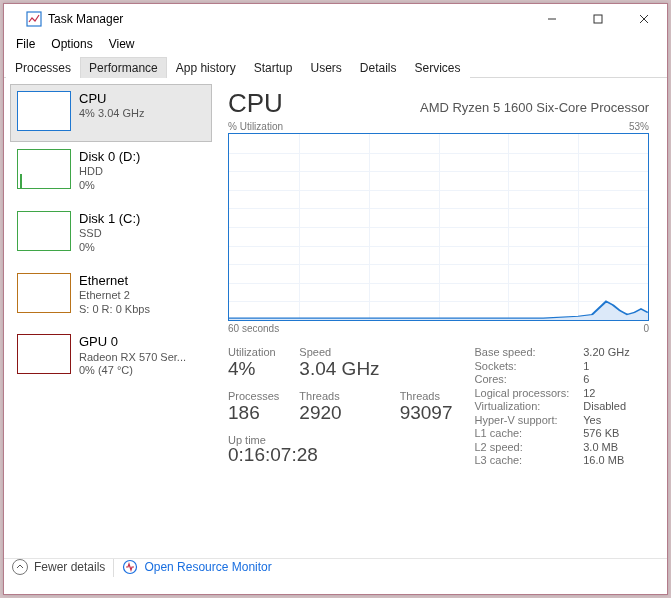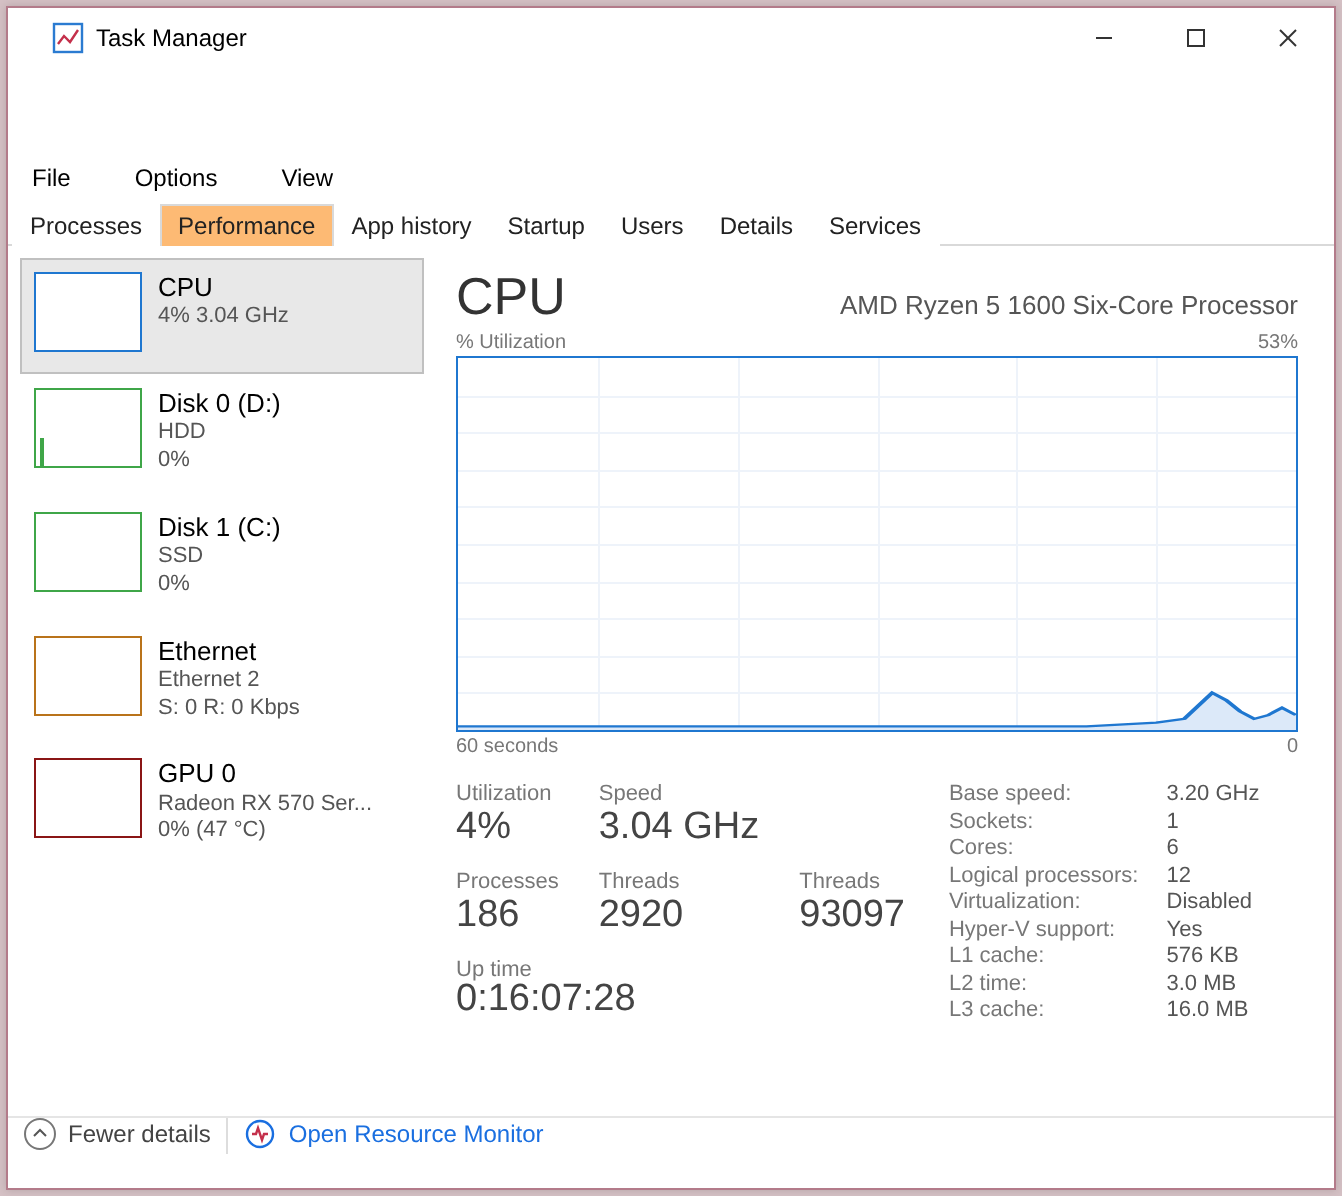--- a/index.html
+++ b/index.html
@@ -11,26 +11,26 @@
     display:flex; flex-direction:column;
   }
   
   .titlebar { height:30px; display:flex; align-items:center; padding-left:22px; }
   .titlebar .ticon { width:16px; height:16px; margin-right:6px; }
   .titlebar .title { font-size:12px; color:#000; flex:0 0 auto; }
   .titlebar .spacer { flex:1; }
   .winbtn { width:46px; height:30px; display:flex; align-items:center; justify-content:center; color:#333; }
   .winbtn svg { display:block; }
   
-  .menubar { height:20px; display:flex; align-items:center; padding:0 4px; gap:16px;margin-top:45px; }
+  .menubar { height:20px; display:flex; align-items:center; padding:0 4px; gap:0; }
   .menubar .mitem { font-size:12px; color:#000; padding:2px 8px; }
   
   .tabstrip { height:22px; display:flex; align-items:flex-end; border-bottom:1px solid #d9d9d9; padding-left:2px; margin-top:2px; position:relative; }
   .tab { font-size:12px; color:#222; padding:3px 8px 3px 8px; border:1px solid transparent; border-bottom:none; position:relative; top:1px; background:#fff; }
-  .tab.active { border-color:#d9d9d9; background:#fdba74; z-index:2; }
+  .tab.active { border-color:#d9d9d9; background:#e5e5e5; z-index:2; }
   .tab:not(.active) { background:#fff; }
   
   .body { flex:1; display:flex; overflow:hidden; }
   
   .sidebar { width:210px; border-right:0; padding:6px 2px 6px 6px; overflow:hidden; }
   .side-item { display:flex; padding:6px 6px 10px 6px; border:1px solid transparent; cursor:default; }
   .side-item.selected { background:#e8e8e8; border:1px solid #c0c0c0; }
   .thumb { width:54px; height:40px; border:1px solid; background:#fff; margin-right:8px; flex:0 0 auto; position:relative; }
   .thumb.cpu { border-color:#1f77d0; }
   .thumb.mem { border-color:#9b2dbd; }
@@ -235,21 +235,21 @@
           <span class="k">Cores:</span>
             <span>6</span>
           <span class="k">Logical processors:</span>
             <span>12</span>
           <span class="k">Virtualization:</span>
             <span>Disabled</span>
           <span class="k">Hyper-V support:</span>
             <span>Yes</span>
           <span class="k">L1 cache:</span>
             <span>576 KB</span>
-          <span class="k">L2 time:</span>
+          <span class="k">L2 speed:</span>
             <span>3.0 MB</span>
           <span class="k">L3 cache:</span>
             <span>16.0 MB</span>
         </div>
       </div>
 
     </div>
   </div>
 
   <div class="footer">

